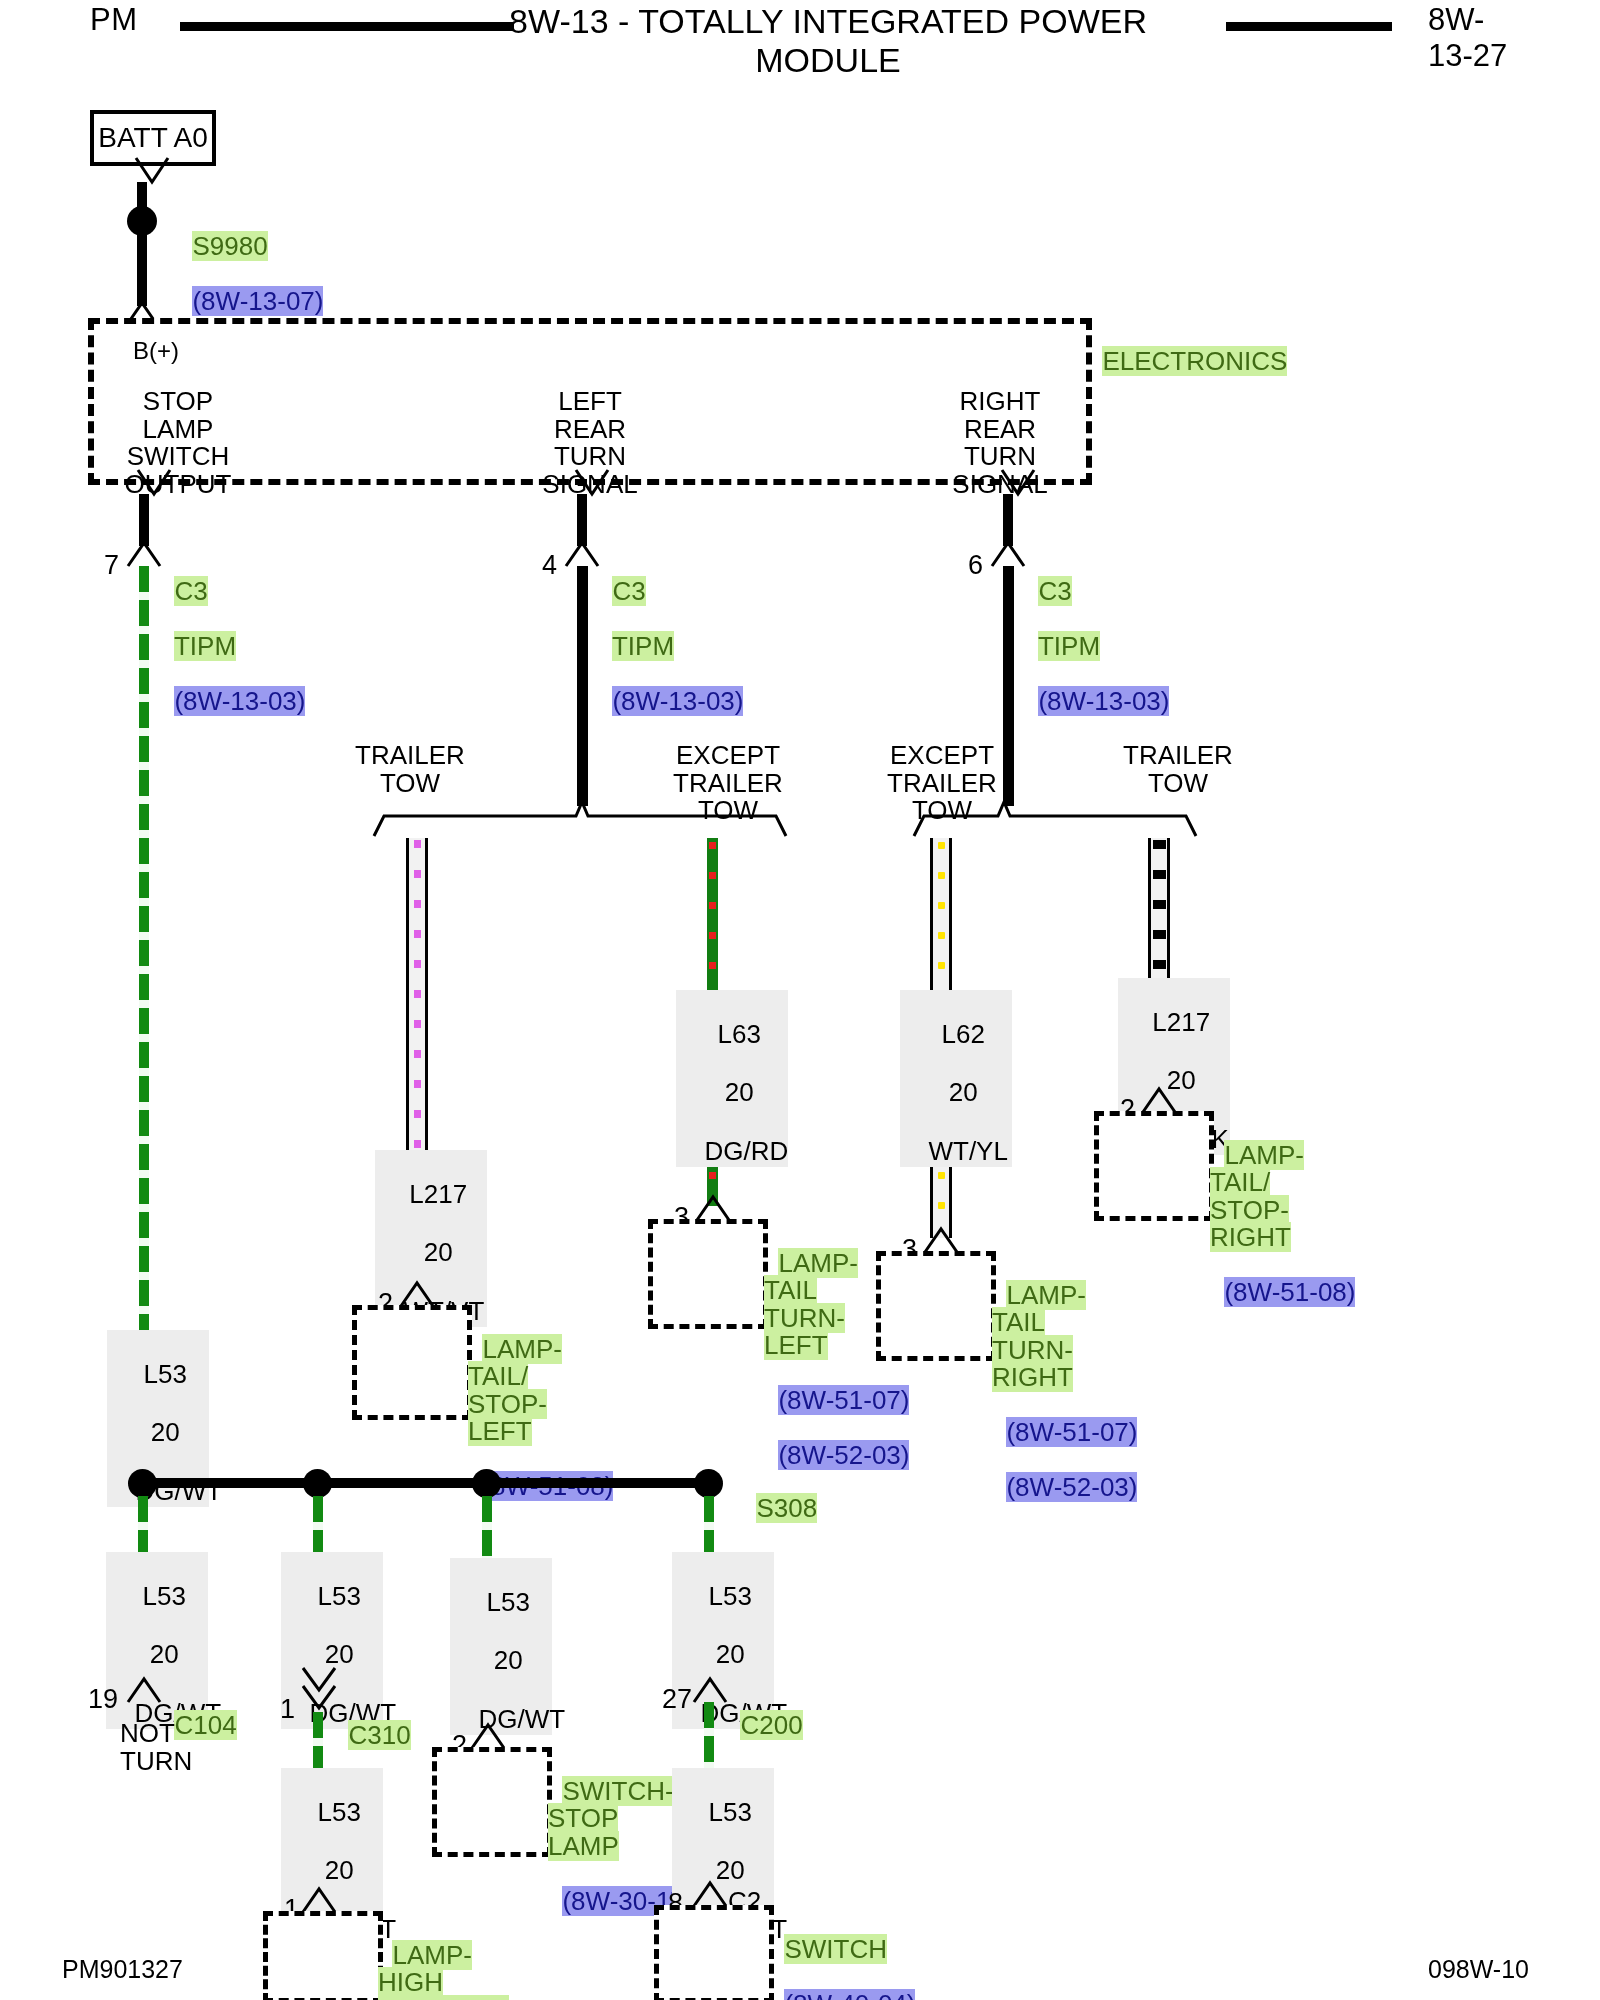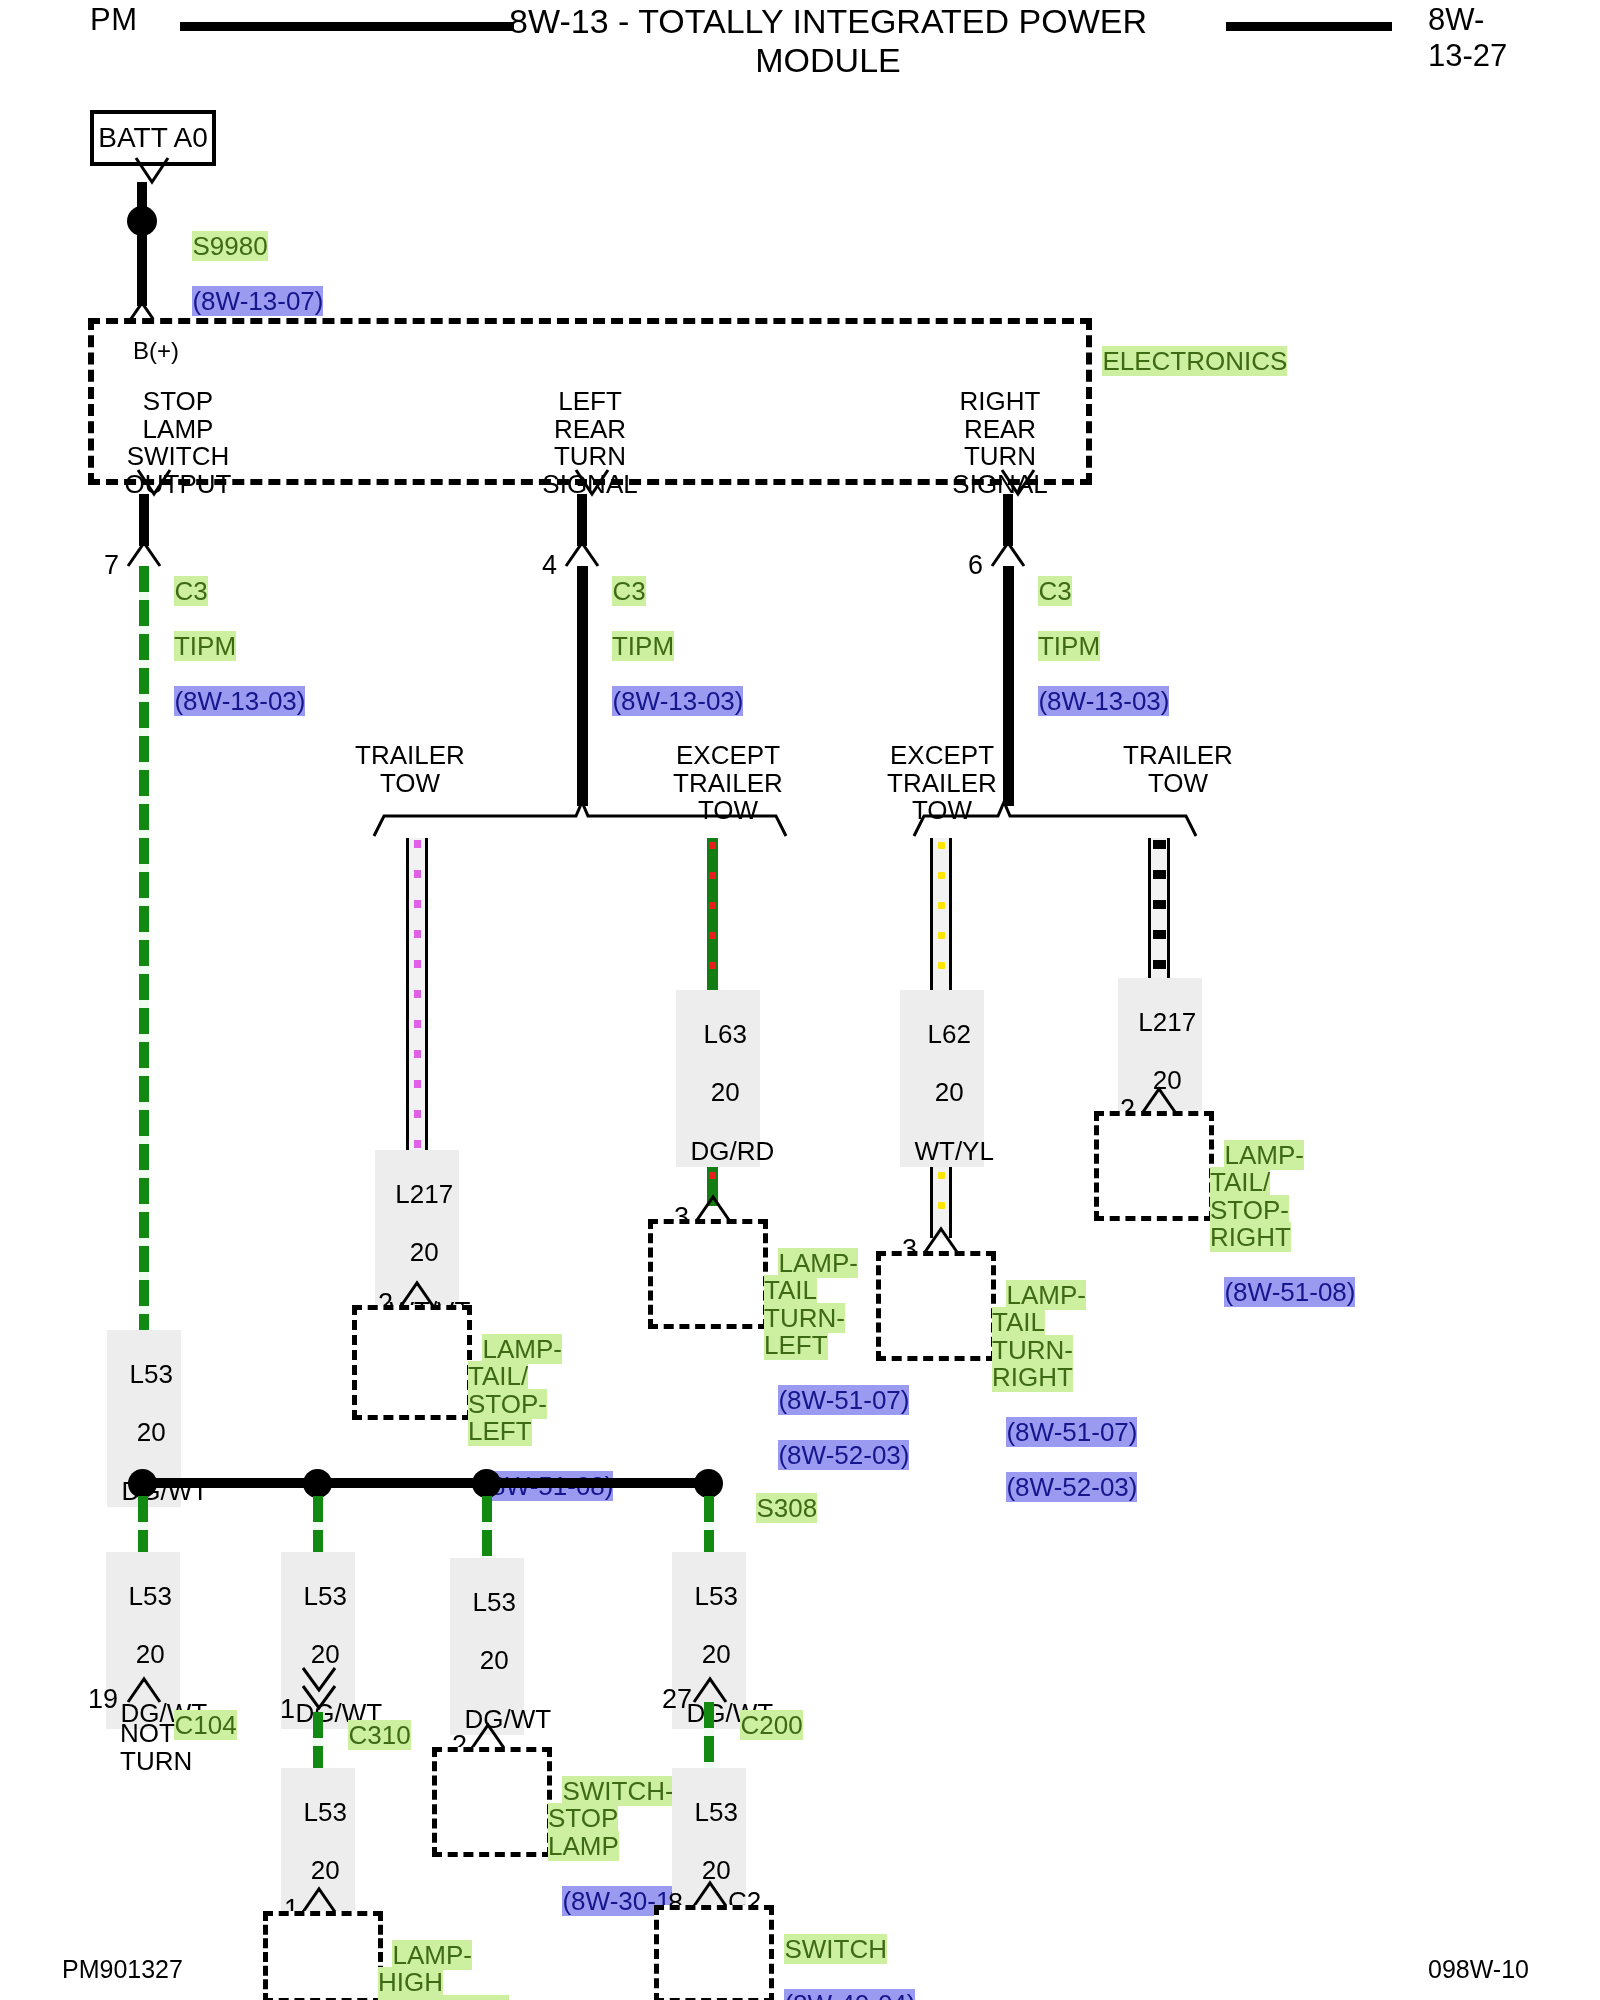--- a/index.html
+++ b/index.html
@@ -38,21 +38,21 @@
   .lbl-c{font-size:26px;line-height:1.06;text-align:center;white-space:pre;}
   .lbl-sm{font-size:24px;line-height:1.07;white-space:pre;}
 
   .hl-green{background:#ccf0a0;color:#3f6a14;}
   .hl-blue{background:#9a9af0;color:#15158c;}
 
   .pinnum{font-size:27px;}
 
   
   .wireid{background:#ededed;font-size:26px;line-height:1.12;text-align:center;
-          white-space:pre;padding:1px 0;}
+          white-space:pre;padding:1px 14px;}
 
   
   .dbox{border:5px dashed #000;background:#fff;}
   .dbox-big{border:6px dashed #000;background:#fff;}
 
   
   
   .w-dgwt{width:10px;background:
       repeating-linear-gradient(to bottom,#128a12 0 26px,#f2fbf2 26px 34px);}
   

